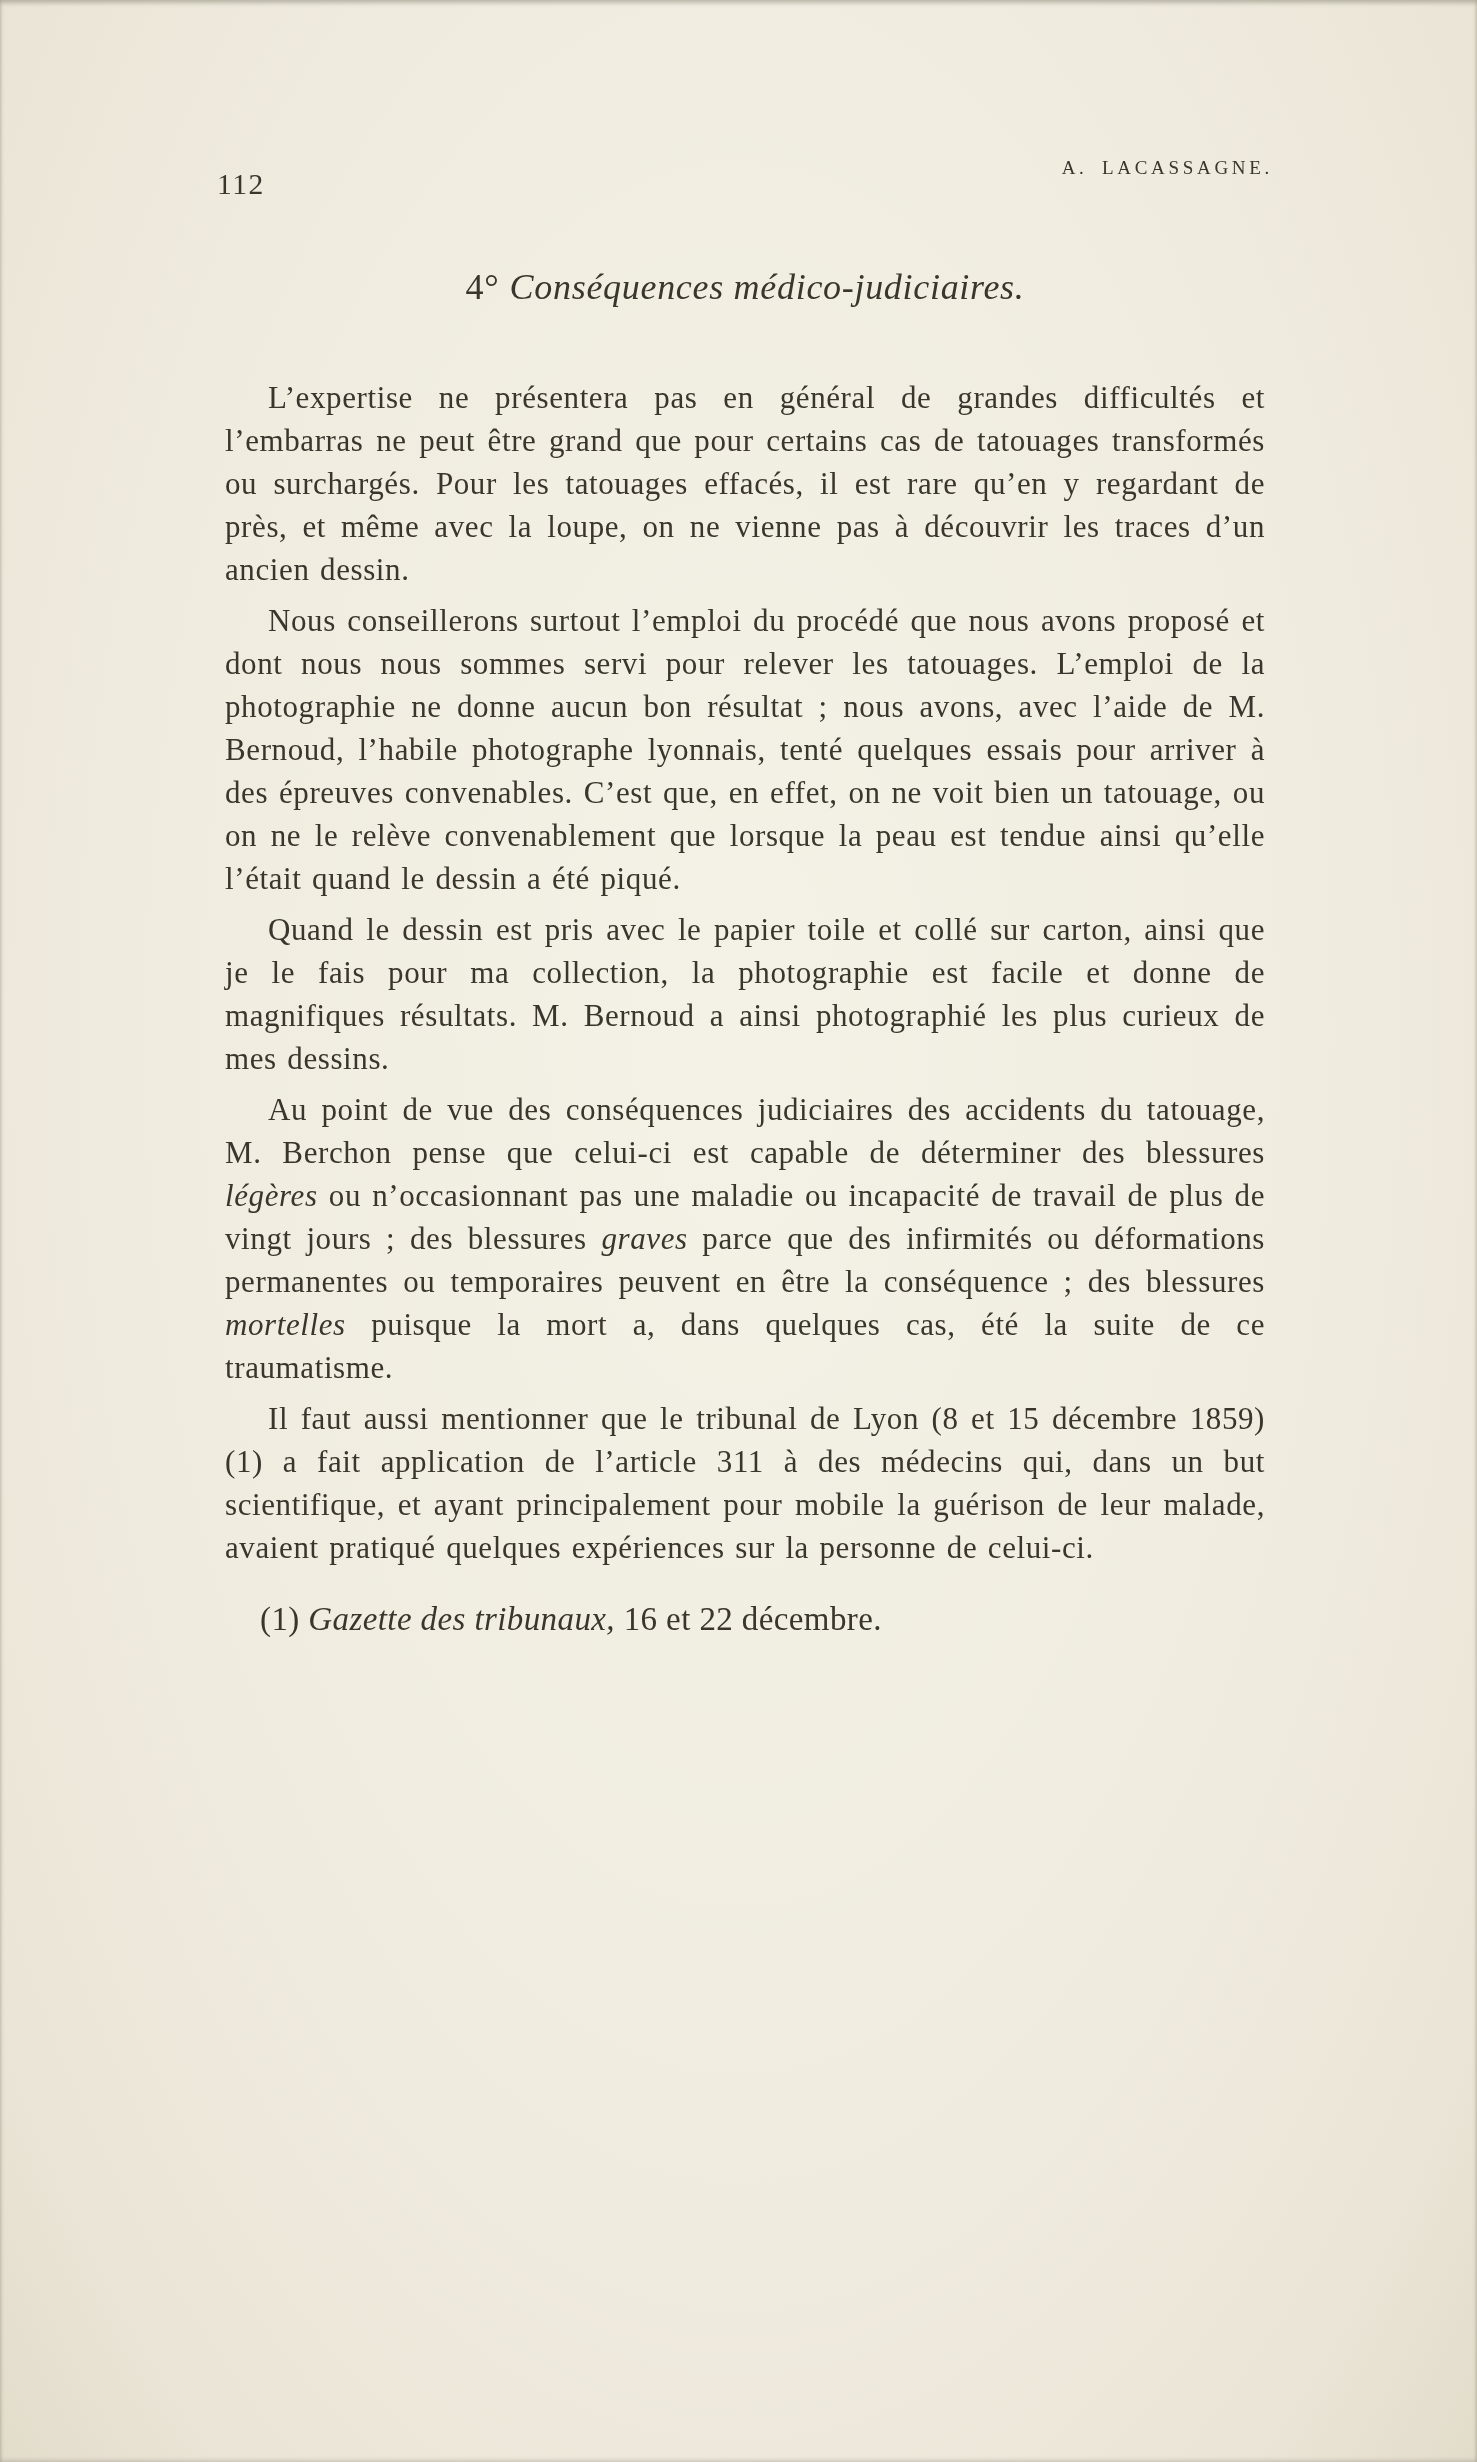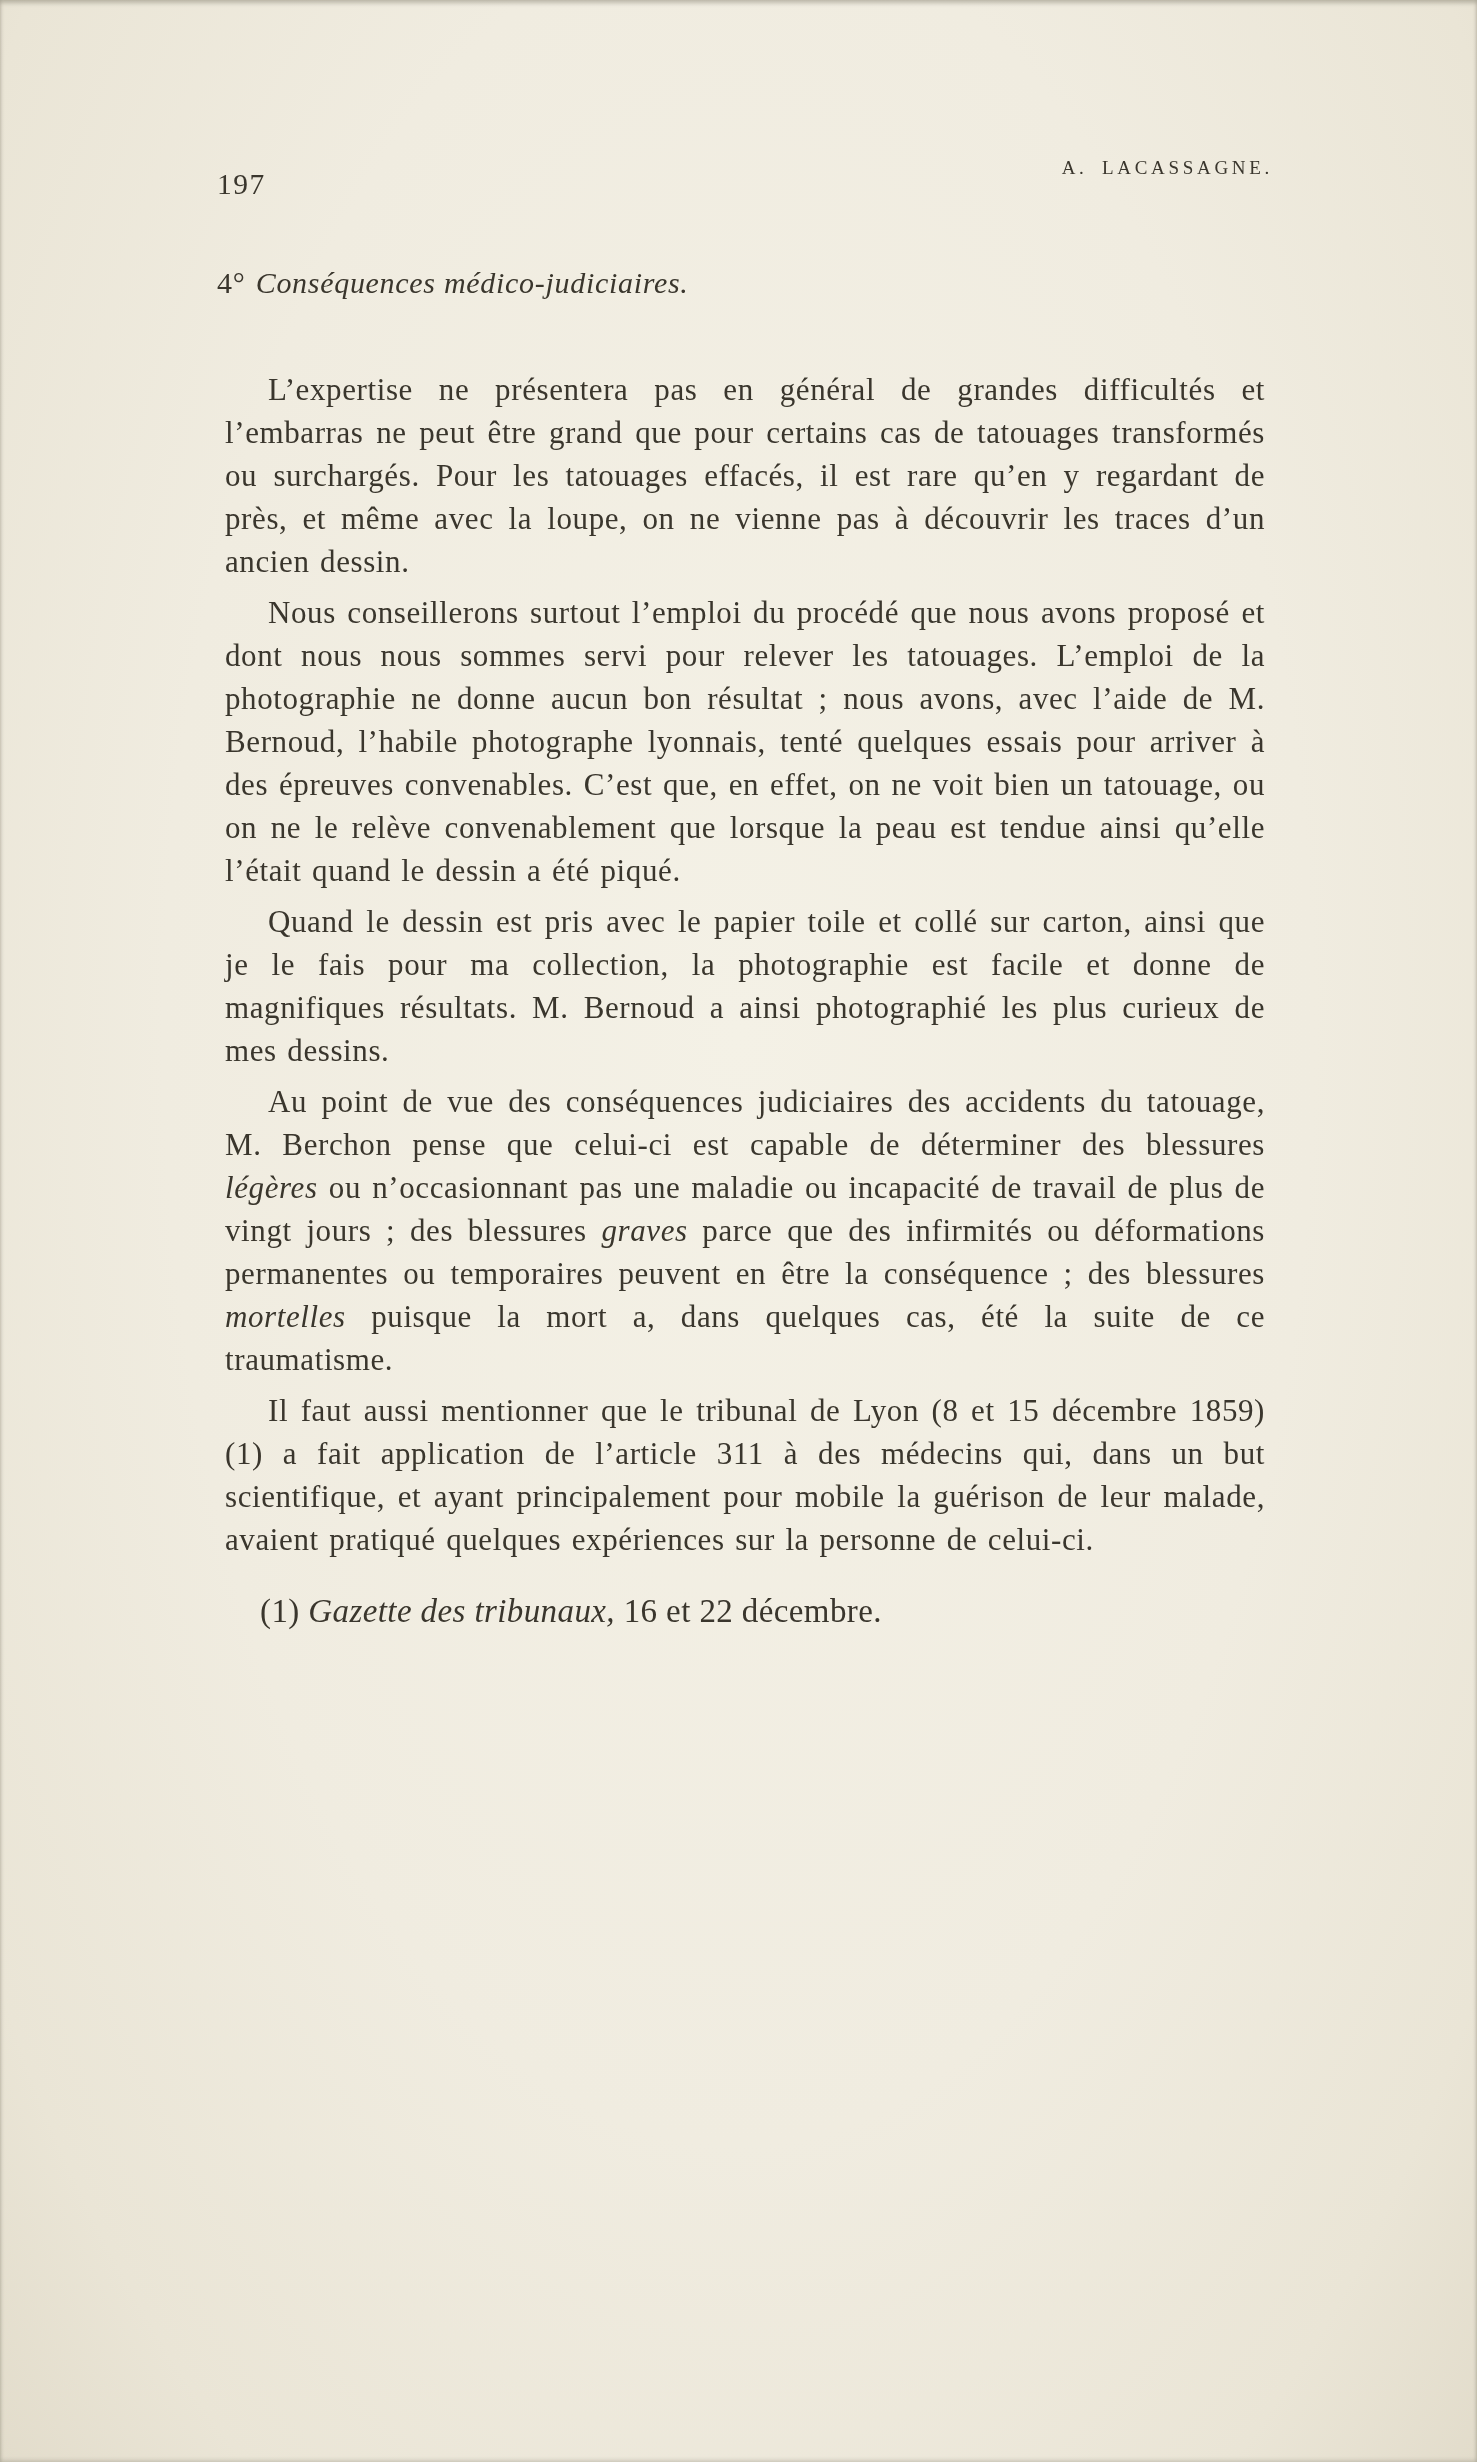--- a/index.html
+++ b/index.html
@@ -37,22 +37,22 @@
   .running-title {
     display: block;
     text-align: right;
     font-size: 19px;
     letter-spacing: 3.7px;
     word-spacing: 5.9px;
   }
   .section-heading {
     margin-top: 65px;
     margin-bottom: 68px;
-    text-align: left;
-    font-size: 30px;
+    text-align: center;
+    font-size: 36px;
     letter-spacing: 0.7px;
   }
   .section-heading .numeral {
     font-style: normal;
     margin-right: 10.3px;
   }
   .ital {
     font-style: italic;
   }
   .body-para {
@@ -74,21 +74,21 @@
     letter-spacing: 0.4px;
   }
 </style>
 </head>
 <body>
 
 <div class="page">
   <div class="content">
 
     <div class="page-header">
-      <span class="page-number">197</span>
+      <span class="page-number">112</span>
       <span class="running-title">A. LACASSAGNE.</span>
     </div>
 
     <div class="section-heading">
       <span class="numeral">4°</span><span class="ital">Conséquences médico-judiciaires.</span>
     </div>
 
     <p class="body-para">L’expertise ne présentera pas en général de grandes difficultés et l’embarras ne peut être grand que pour certains cas de tatouages transformés ou surchargés. Pour les tatouages effacés, il est rare qu’en y regardant de près, et même avec la loupe, on ne vienne pas à découvrir les traces d’un ancien dessin.</p>
 
     <p class="body-para">Nous conseillerons surtout l’emploi du procédé que nous avons proposé et dont nous nous sommes servi pour relever les tatouages. L’emploi de la photographie ne donne aucun bon résultat ; nous avons, avec l’aide de M. Bernoud, l’habile photographe lyonnais, tenté quelques essais pour arriver à des épreuves convenables. C’est que, en effet, on ne voit bien un tatouage, ou on ne le relève convenablement que lorsque la peau est tendue ainsi qu’elle l’était quand le dessin a été piqué.</p>

